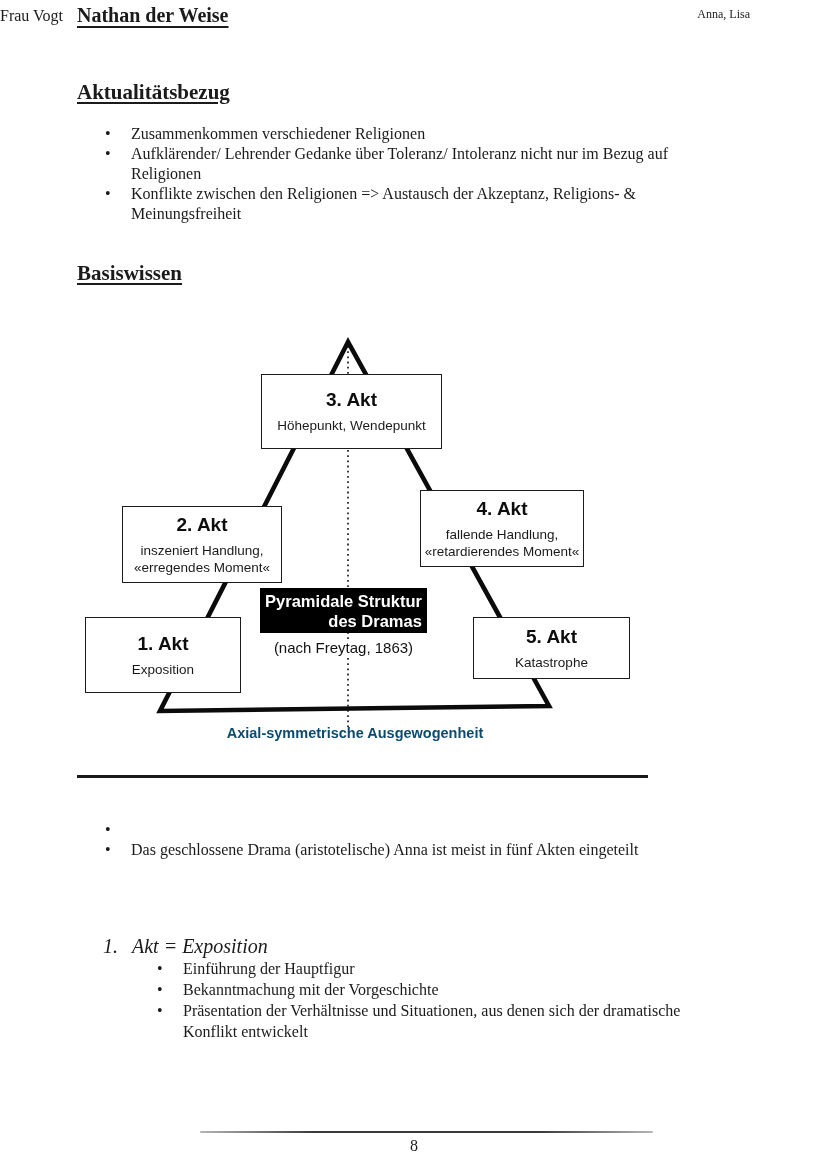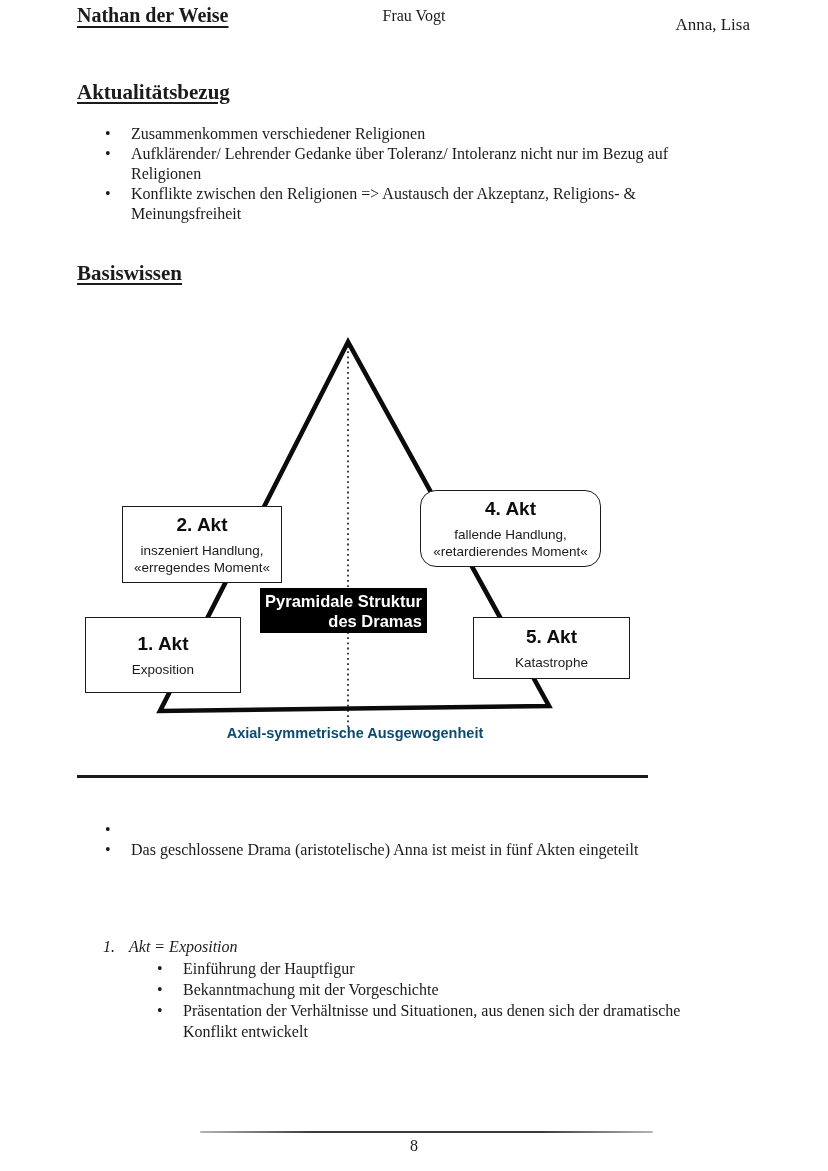--- a/index.html
+++ b/index.html
@@ -9,37 +9,37 @@
     font-family:"Liberation Serif", serif; color:#1b1b1b;
   }
   .abs { position:absolute; }
   .prewrap { white-space:pre-line; }
 
   
   .hdr-title {
     top:4px; left:77px; font-size:20px; font-weight:bold;
     text-decoration:underline; text-decoration-thickness:2px; text-underline-offset:4px;
   }
-  .hdr-center { top:7px; left:0; right:0; text-align:center; font-size:16px; }
-  .hdr-right { top:7px; right:78px; font-size:17px;margin-top:8px; }
+  .hdr-center { top:7px; left:0; right:0; font-size:16px; }
+  .hdr-right { top:7px; right:78px; font-size:12px; }
 
   
   .h2 {
     left:77px; font-size:21px; font-weight:bold;
     text-decoration:underline; text-decoration-thickness:1.5px; text-underline-offset:3px;
   }
 
   
   .list { left:105px; right:40px; }
   .li { display:flex; align-items:flex-start; font-size:16px; line-height:20px; }
   .li .marker { width:26px; flex:0 0 26px; font-size:16px; }
   .lh21 .li { line-height:21px; }
 
   
-  .numline { left:103px; font-size:16px; line-height:21px; font-style:italic; }
+  .numline { left:103px; font-size:20px; line-height:21px; font-style:italic; }
   .numline .num { display:inline-block; margin-right:14px; }
 
   
   .divider { left:77px; top:775px; width:571px; height:3px; background:#1a1a1a; }
   .footline { left:200px; top:1131px; width:453px; height:2px; border-radius:1px;
     background:linear-gradient(to right,#b5b5b5,#3a3a3a 25%,#3a3a3a 75%,#b5b5b5); }
   .pagenum { top:1137px; left:0; right:0; text-align:center; font-size:16px; }
 
   
   .diagram { top:330px; left:60px; width:660px; height:430px; }
@@ -47,21 +47,21 @@
   .dbox {
     position:absolute; z-index:2; box-sizing:border-box;
     background:#fff; border:1.6px solid #1c1c1c;
     display:flex; flex-direction:column; align-items:center; justify-content:center;
     text-align:center; font-family:"Liberation Sans", sans-serif;
   }
   .dbox .t { font-weight:bold; font-size:19px; margin-bottom:6px; color:#0d0d0d; }
   .dbox .s { font-size:13.5px; line-height:17px; color:#1a1a1a; }
   .akt3 { left:201px; top:44px;  width:181px; height:75px; }
   .akt2 { left:62px;  top:148px; width:160px; height:77px;margin-top:28px; }
-  .akt4 { left:360px; top:160px; width:181px; height:77px;border-radius:16px; }
+  .akt4 { left:360px; top:160px; width:164px; height:77px; }
   .akt1 { left:25px;  top:287px; width:156px; height:76px; }
   .akt5 { left:413px; top:287px; width:157px; height:62px; }
   .blackbox {
     position:absolute; z-index:2; box-sizing:border-box;
     left:200px; top:258px; width:167px; height:45px;
     background:#000; color:#fff; display:flex; align-items:center; justify-content:center;
     text-align:right; font-family:"Liberation Sans", sans-serif;
     font-weight:bold; font-size:16.5px; line-height:20px;
   }
   .freytag { position:absolute; z-index:1; left:160px; top:309px; width:247px; text-align:center;
@@ -99,21 +99,28 @@
   </div>
 
   <div class="abs h2" style="top:261px">Basiswissen</div>
 
   <div class="abs diagram">
     <svg width="660" height="430" viewBox="0 0 660 430">
       <polygon points="288,12 100,381 489,376" fill="none" stroke="#0b0b0b" stroke-width="4.6" stroke-linejoin="miter"></polygon>
       <line x1="288" y1="16" x2="288" y2="397" stroke="#111" stroke-width="1.6" stroke-dasharray="1.8 3.4"></line>
     </svg>
 
+    <div class="freytag">
+      <span>(nach Freytag, 1863)</span>
+    </div>
 
+    <div class="dbox akt3">
+      <div class="t">3. Akt</div>
+      <div class="s prewrap">Höhepunkt, Wendepunkt</div>
+    </div>
     <div class="dbox akt2">
       <div class="t">2. Akt</div>
       <div class="s prewrap">inszeniert Handlung,
 «erregendes Moment«</div>
     </div>
     <div class="dbox akt4">
       <div class="t">4. Akt</div>
       <div class="s prewrap">fallende Handlung,
 «retardierendes Moment«</div>
     </div>

